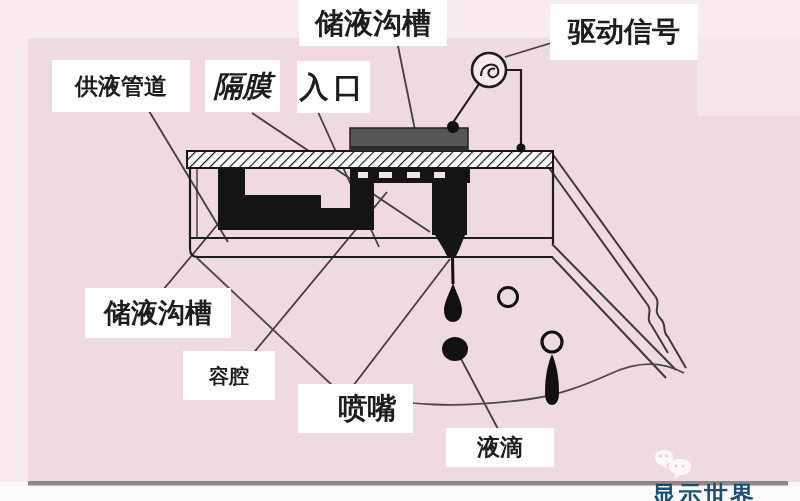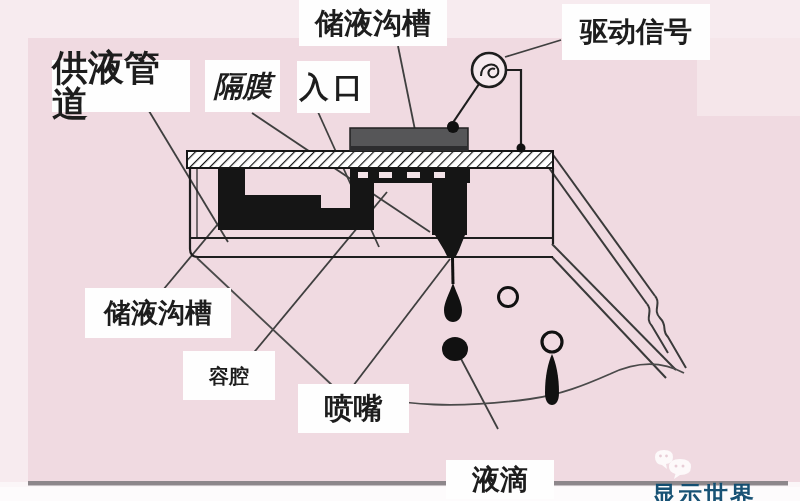--- a/index.html
+++ b/index.html
@@ -111,28 +111,28 @@
       <ellipse cx="455" cy="349" rx="13" ry="12" fill="#111"></ellipse>
       <circle cx="508" cy="297" r="9.5" fill="none" stroke="#111" stroke-width="3"></circle>
       <circle cx="552" cy="342" r="10" fill="none" stroke="#111" stroke-width="3.2"></circle>
       <path d="M552,354 C548,363 545,376 545,393 C545,401 548,405 552,405 C556,405 559,401 559,393 C559,376 556,363 552,354 Z" fill="#111"></path>
     </g>
 
     <rect x="28" y="481" width="760" height="4.5" fill="#8d878b"></rect>
   </svg>
 
   <div class="lbl" style="left:299px;top:0;width:148px;height:46px;font-size:29px;">储液沟槽</div>
-  <div class="lbl" style="left:550px;top:4px;width:148px;height:56px;font-size:28px;margin-left:12px;">驱动信号</div>
-  <div class="lbl" style="left:52px;top:60px;width:138px;height:52px;font-size:36px;">供液管道</div>
+  <div class="lbl" style="left:550px;top:4px;width:148px;height:56px;font-size:28px;">驱动信号</div>
+  <div class="lbl" style="left:52px;top:60px;width:138px;height:52px;font-size:23px;">供液管道</div>
   <div class="lbl" style="left:205px;top:60px;width:75px;height:52px;font-size:29px;font-style:italic;">隔膜</div>
   <div class="lbl" style="left:85px;top:288px;width:146px;height:50px;font-size:27px;">储液沟槽</div>
   <div class="lbl" style="left:297px;top:61px;width:73px;height:52px;font-size:29px;letter-spacing:5px;">入口</div>
   <div class="lbl" style="left:183px;top:351px;width:92px;height:49px;font-size:20px;">容腔</div>
-  <div class="lbl" style="left:298px;top:384px;width:111px;height:49px;font-size:29px;">喷嘴</div>
-  <div class="lbl" style="left:446px;top:428px;width:108px;height:39px;font-size:28px;margin-top:32px;">液滴</div>
+  <div class="lbl" style="left:298px;top:384px;width:91px;height:49px;font-size:29px;padding-left:24px;">喷嘴</div>
+  <div class="lbl" style="left:446px;top:428px;width:108px;height:39px;font-size:23px;">液滴</div>
 
   <div class="wm">
     <svg width="44" height="34" viewBox="0 0 44 34">
       <path d="M3,10 q0,-7 9,-7 q9,0 9,7 q0,6 -7,7 l1,5 l-5,-4 q-7,-1 -7,-8 z" fill="#ffffff" opacity="0.9"></path>
       <circle cx="8.5" cy="9" r="1.4" fill="#e8cdd6"></circle>
         <circle cx="14.5" cy="9" r="1.4" fill="#e8cdd6"></circle>
       <path d="M17,20 q0,-8 11,-8 q11,0 11,8 q0,8 -11,8 l-6,4 l1.5,-5 q-6.5,-2 -6.5,-7 z" fill="#ffffff" opacity="0.9"></path>
       <circle cx="24" cy="19" r="1.5" fill="#e8cdd6"></circle>
         <circle cx="31" cy="19" r="1.5" fill="#e8cdd6"></circle>
     </svg>

